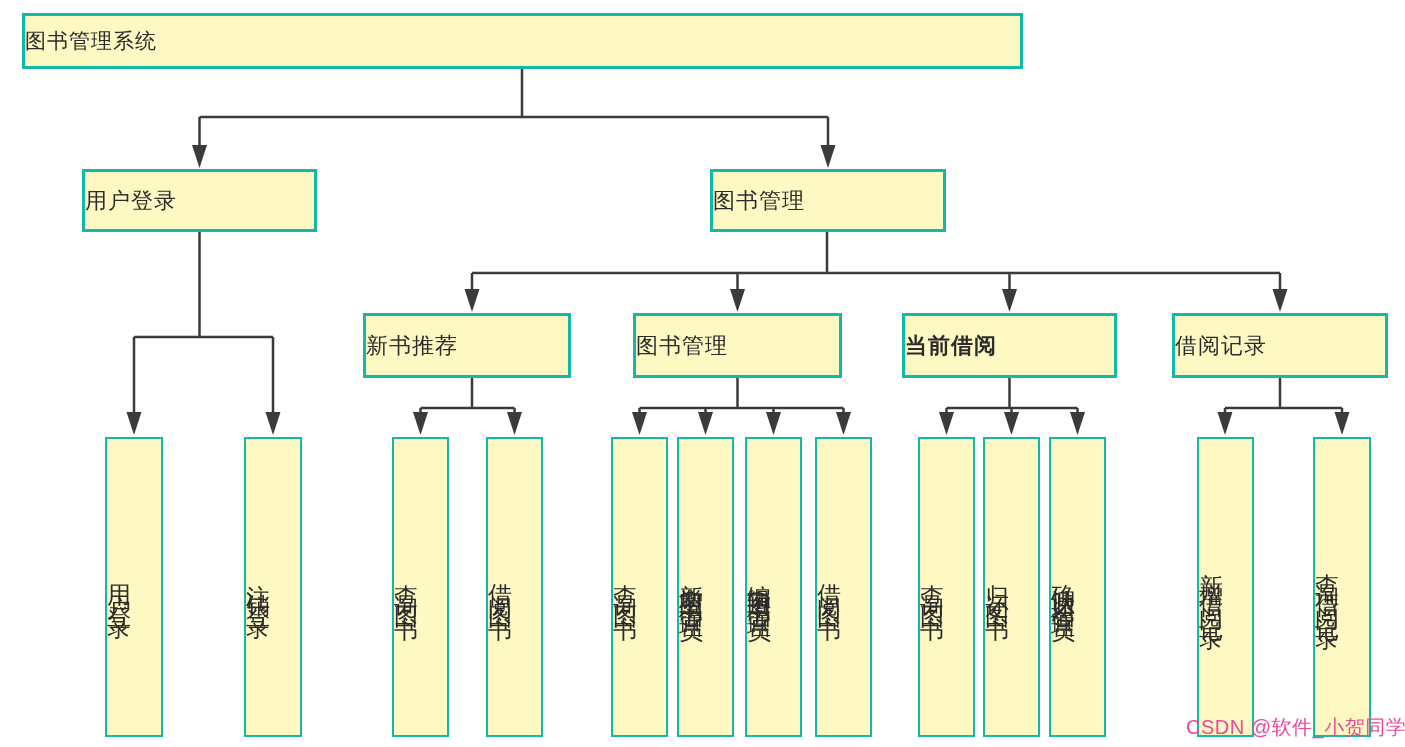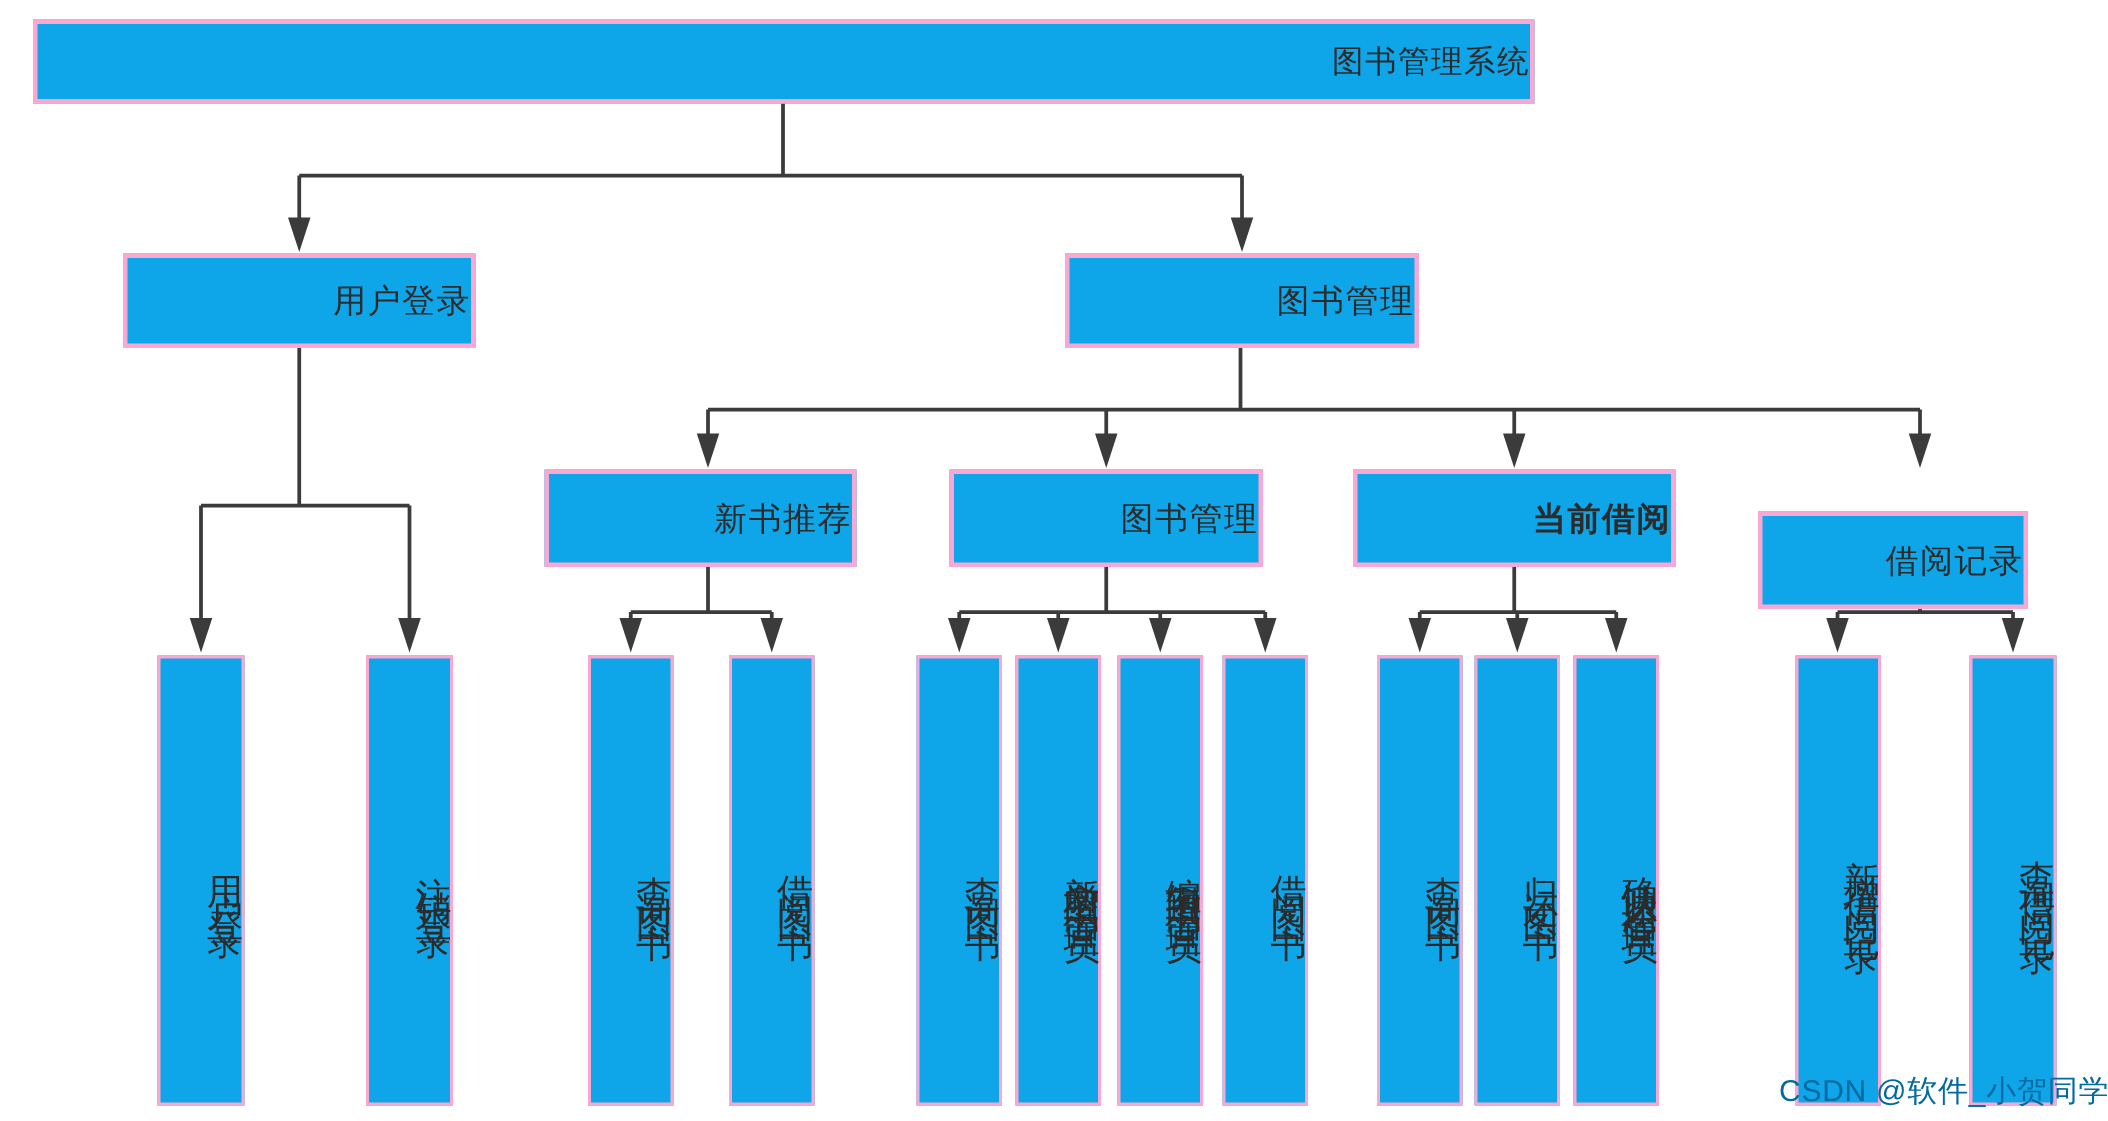--- a/index.html
+++ b/index.html
@@ -5,35 +5,35 @@
   * { margin:0; padding:0; box-sizing:border-box; }
   html,body { background:#ffffff; }
   .stage {
     position:relative; width:1405px; height:747px; background:#ffffff;
     font-family:"Liberation Sans","DejaVu Sans",sans-serif; overflow:hidden;
     color:#2b2b2b;
   }
   .wires { position:absolute; left:0; top:0; width:1405px; height:747px; }
   .wires path { stroke:#3b3b3b; stroke-width:2.5; fill:none; }
   .box {
-    position:absolute; background:#0ea5e9; border:3px solid #f9a8d4;
-    display:flex; align-items:center; justify-content:flex-end; text-align:center;
+    position:absolute; background:#fef9c3; border:3px solid #14b8a6;
+    display:flex; align-items:center; justify-content:flex-start; text-align:center;
   }
   .lvl1 { font-size:21px; letter-spacing:1px; }
   .lvl2, .lvl3 { font-size:22px; letter-spacing:1px; }
   .leaf { border-width:2.5px; }
   .leaf span {
     writing-mode:vertical-rl; text-orientation:mixed;
     font-size:24px; line-height:1; letter-spacing:11px;
     display:block;
   }
   .leaf.long span { letter-spacing:5px; }
   .watermark {
     position:absolute; left:1186px; top:714px; z-index:5;
-    font-size:20px; color:#0369a1; letter-spacing:0.5px; white-space:nowrap;
+    font-size:20px; color:#ec4899; letter-spacing:0.5px; white-space:nowrap;
   }
 </style>
 </head>
 <body>
 
 <div class="stage">
 
   <svg class="wires" viewBox="0 0 1405 747" aria-hidden="true">
     <defs>
       <polygon id="ah" points="-7.5,-23 7.5,-23 0,0" fill="#3b3b3b" stroke="none"></polygon>
@@ -100,21 +100,21 @@
 
   <div class="box lvl3" style="left:363px; top:313px; width:208px; height:65px;">
     <span>新书推荐</span>
   </div>
   <div class="box lvl3" style="left:633px; top:313px; width:209px; height:65px;">
     <span>图书管理</span>
   </div>
   <div class="box lvl3" style="left:902px; top:313px; width:215px; height:65px;font-weight:bold;">
     <span>当前借阅</span>
   </div>
-  <div class="box lvl3" style="left:1172px; top:313px; width:180px; height:65px;margin-top:28px;">
+  <div class="box lvl3" style="left:1172px; top:313px; width:216px; height:65px;">
     <span>借阅记录</span>
   </div>
 
   <div class="box leaf" style="left:105px; top:437px; width:58px; height:300px;">
     <span>用户登录</span>
   </div>
   <div class="box leaf" style="left:244px; top:437px; width:58px; height:300px;">
     <span>注销登录</span>
   </div>
 

